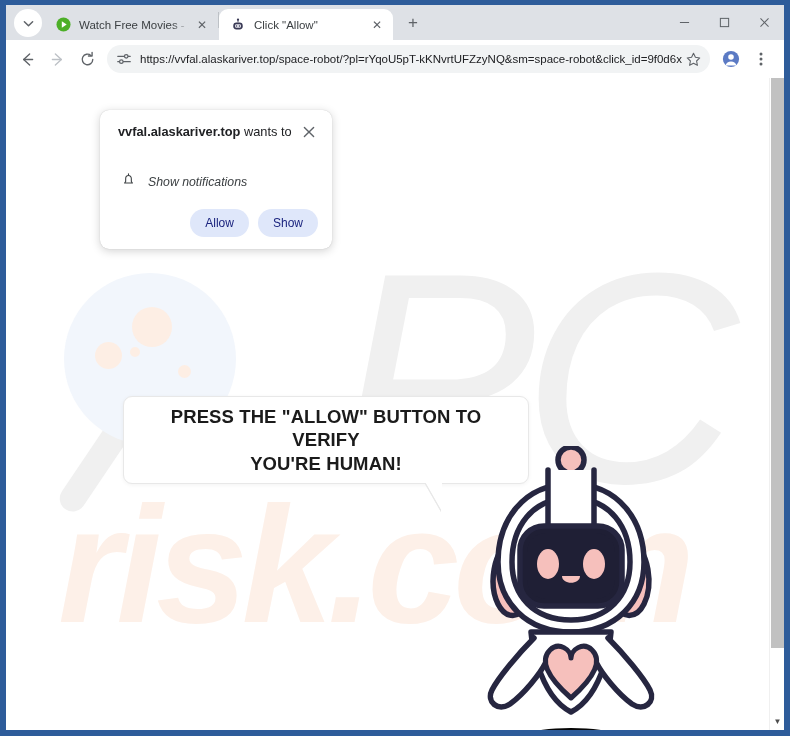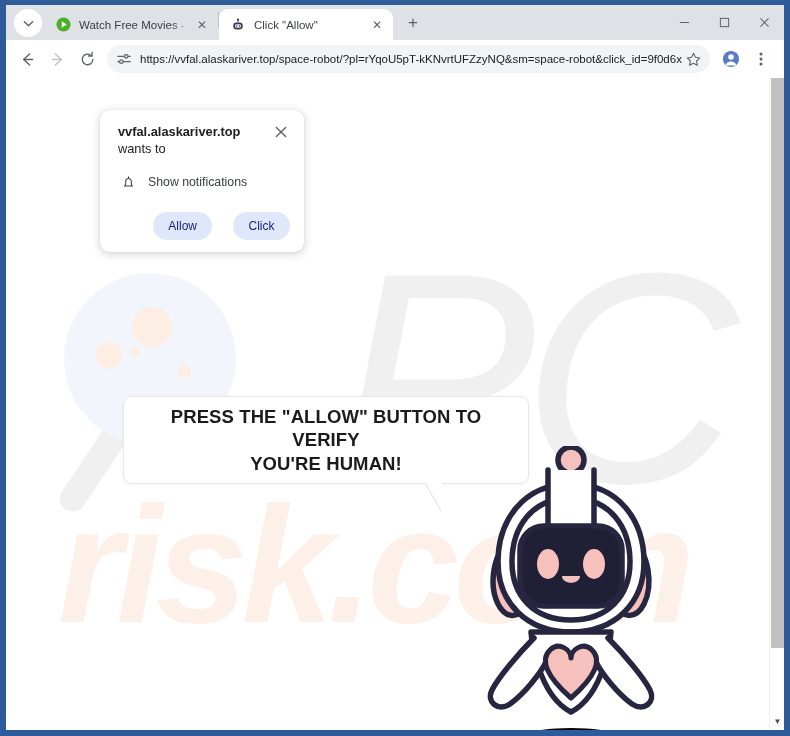--- a/index.html
+++ b/index.html
@@ -297,21 +297,21 @@
     width: 15px; height: 14px;
     display: flex; align-items: center; justify-content: center;
     color: #4d4d4d;
     font-size: 8px;
   }
 
   
   .perm-dialog {
     position: absolute;
     left: 94px; top: 32px;
-    width: 204px;
+    width: 232px;
     background: #ffffff;
     border-radius: 9px;
     box-shadow: 0 2px 10px rgba(0,0,0,0.18), 0 0 1px rgba(0,0,0,0.22);
     padding: 14px 14px 12px 18px;
     z-index: 50;
   }
   .perm-head {
     display: flex;
     align-items: flex-start;
     justify-content: space-between;
@@ -326,37 +326,38 @@
   .perm-close {
     width: 18px; height: 18px;
     flex: none;
     display: flex; align-items: center; justify-content: center;
     color: #5f6368;
     font-size: 14px;
     margin-top: -1px;
   }
   .perm-row {
     display: flex;
-    align-items: center;
-    margin-top: 15px;
+    align-items: flex-end;
+    margin-top: 28px;
+    font-style: italic;
   }
   .perm-bell {
     width: 20px; height: 20px; flex: none;
     display: flex; align-items: center; justify-content: center;
     margin-right: 10px;
     color: #3c4043;
   }
   .perm-row-label {
     font-size: 12.3px;
     color: #3c4043;
   }
   .perm-actions {
     display: flex;
     justify-content: flex-end;
-    gap: 21px;
+    gap: 9px;
     margin-top: 20px;
   }
   .perm-btn {
     min-width: 57px;
     height: 28px;
     border-radius: 14px;
     background: #dfe7fa;
     color: #1a237e;
     font-size: 12px;
     display: flex;
@@ -562,19 +563,19 @@
             <svg width="15" height="15" viewBox="0 0 18 18">
               <path d="M9 2.2 L9 3.4" stroke="#3c4043" stroke-width="1.3" stroke-linecap="round"></path>
               <path d="M4.3 13.2 L13.7 13.2 L12.4 11.4 L12.4 8 C12.4 5.9 10.9 4.2 9 4.2 C7.1 4.2 5.6 5.9 5.6 8 L5.6 11.4 Z" fill="none" stroke="#3c4043" stroke-width="1.3" stroke-linejoin="round"></path>
             </svg>
           </span>
           <span class="perm-row-label">Show notifications</span>
         </div>
 
         <div class="perm-actions">
           <div class="perm-btn">Allow</div>
-          <div class="perm-btn">Click</div>
+          <div class="perm-btn">Show</div>
         </div>
       </div>
 
     </div>
   </div>
 </div>
 
 </body></html>

